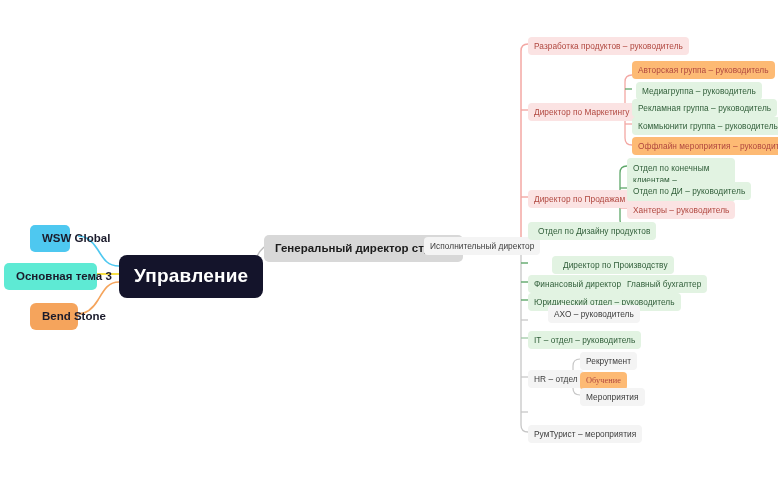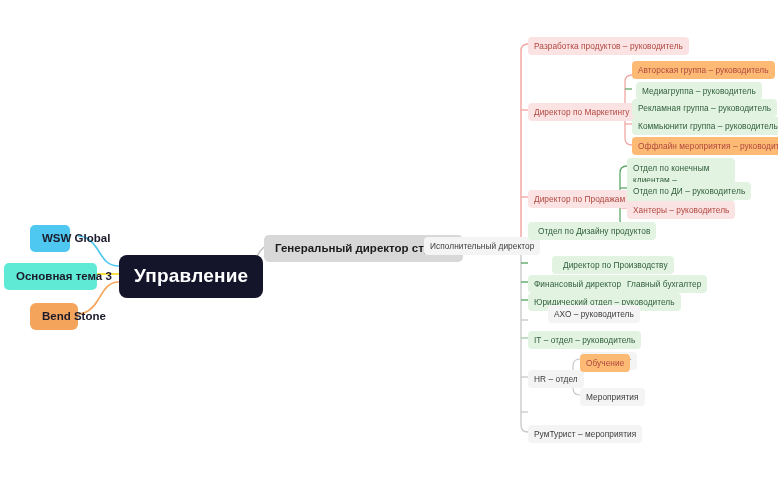--- a/index.html
+++ b/index.html
@@ -184,17 +184,17 @@
 
   <div class="node chip t-green wrap" style="left:627px; top:158px; width:108px;">Отдел по конечным клиентам – руководитель</div>
 
   <div class="node chip t-green" style="left:627px; top:182px;">Отдел по ДИ – руководитель</div>
 
   <div class="node chip t-pink" style="left:627px; top:201px;">Хантеры – руководитель</div>
 
 
   <div class="node chip t-gray" style="left:580px; top:352px;">Рекрутмент</div>
 
-  <div class="node chip t-pinkl" style="left:580px; top:354px;">Обучение</div>
+  <div class="node chip t-pinkl" style="left:580px; top:372px;font-family:Liberation Serif, serif;">Обучение</div>
 
   <div class="node chip t-gray" style="left:580px; top:388px;">Мероприятия</div>
 
 </div>
 
 </body></html>

